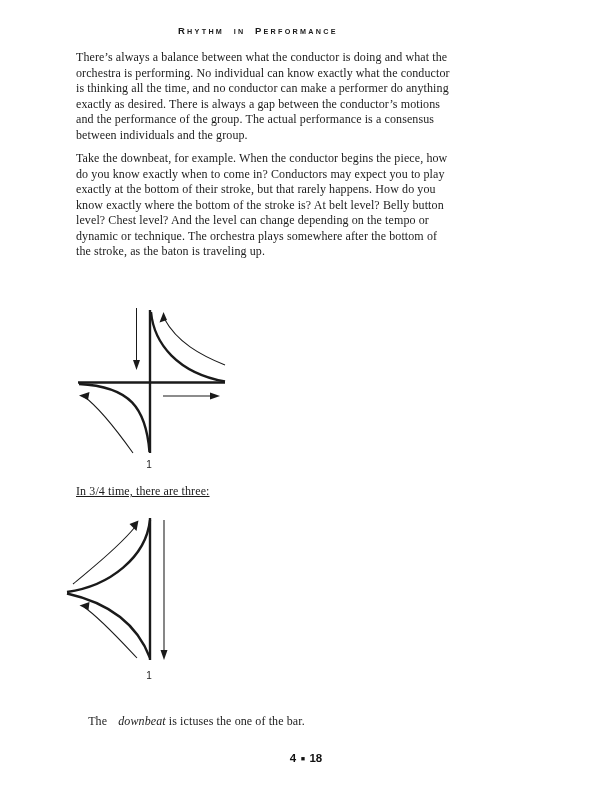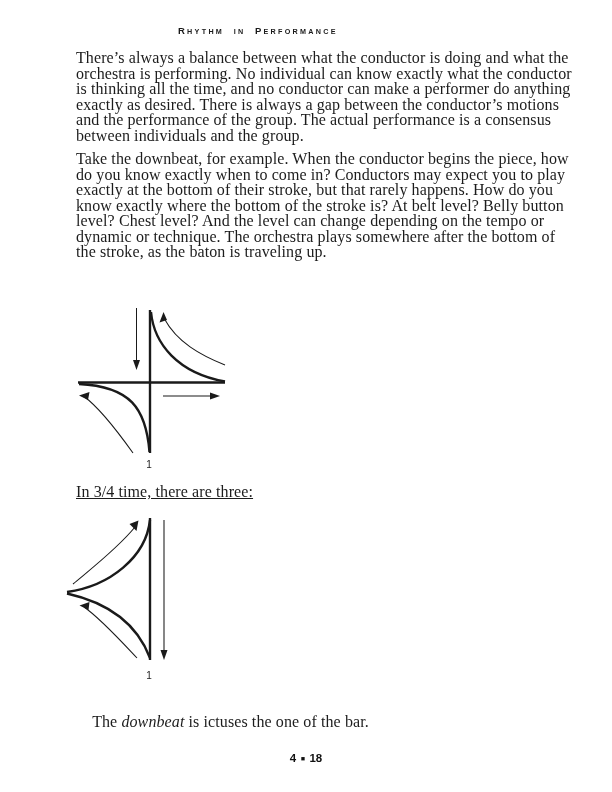--- a/index.html
+++ b/index.html
@@ -9,29 +9,29 @@
   }
   .running-head {
     position:absolute; top:20px; left:0; width:516px; text-align:center;
     font-family:"Liberation Sans", sans-serif; font-weight:bold; color:#1a1a1a;
     white-space:nowrap;
   }
   .rh-big   { font-size:9.5px; letter-spacing:2.2px; }
   .rh-small { font-size:7.2px; letter-spacing:2.3px; }
   .rh-gap   { margin-left:5px; }
   .para {
-    position:absolute; left:76px; font-size:16px; line-height:15.5px;
+    position:absolute; left:76px; font-size:12px; line-height:15.5px;
     white-space:pre; color:#1c1c1c; letter-spacing:0.1px;
   }
   #para1   { top:50px; }
   #para2   { top:151px; }
   #para3   { top:263px; }
   #between { top:484px;text-decoration:underline; }
   #closing { top:698px; }
-  .it { font-style:italic; }
+  .it { font-style:italic;margin-left:8px; }
   .fig { position:absolute; }
   #fig1 { left:60px; top:300px; }
   #fig2 { left:60px; top:512px; }
   .fig text {
     font-family:"Liberation Sans", sans-serif; font-size:10px; fill:#1a1a1a;
   }
   .thick { stroke:#1a1a1a; stroke-width:2.4; fill:none; stroke-linecap:butt; }
   .thin  { stroke:#1a1a1a; stroke-width:1.05; fill:none; stroke-linecap:butt; }
   .head  { fill:#1a1a1a; stroke:none; }
   .footer {

